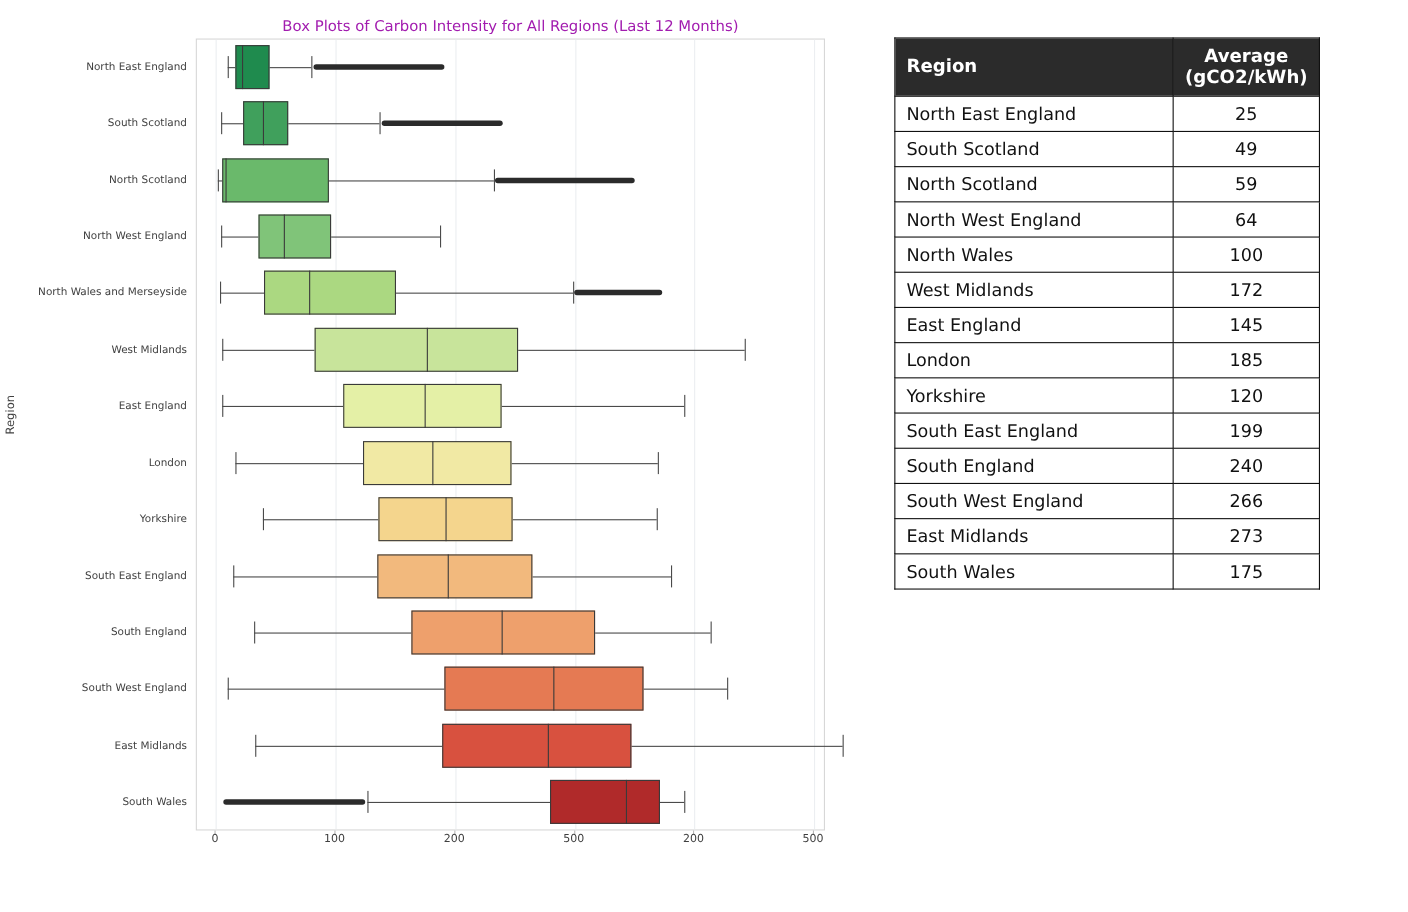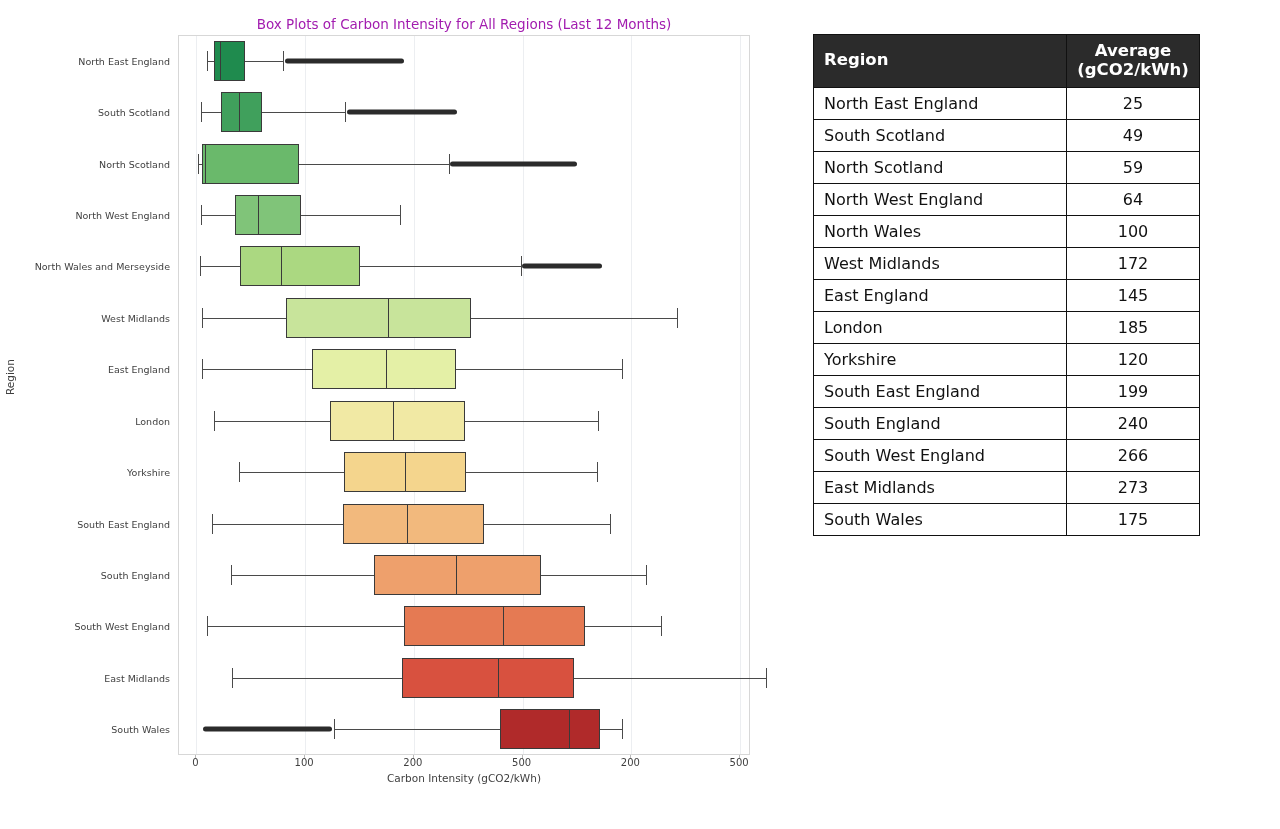--- a/index.html
+++ b/index.html
@@ -75,21 +75,20 @@
       <div class="xtick" style="left: 304.144px;">100</div>
       <div class="xtick-mark" style="left: 412.89px;"></div>
       <div class="xtick" style="left: 412.89px;">200</div>
       <div class="xtick-mark" style="left: 521.635px;"></div>
       <div class="xtick" style="left: 521.635px;">500</div>
       <div class="xtick-mark" style="left: 630.38px;"></div>
       <div class="xtick" style="left: 630.38px;">200</div>
       <div class="xtick-mark" style="left: 739.125px;"></div>
       <div class="xtick" style="left: 739.125px;">500</div>
     </div>
-  <div id="xlabel">Carbon Intensity (gCO2/kWh)</div>
 <div class="bp-row" style="top: 40.7143px; height: 40px;">
       <div class="bp-whiskerline" style="left: 207.361px; width: 6.52471px;"></div>
       <div class="bp-whiskerline" style="left: 245.422px; width: 38.0608px;"></div>
       <div class="bp-cap" style="left: 207.361px; top: 10px; height: 20px;"></div>
       <div class="bp-cap" style="left: 283.483px; top: 10px; height: 20px;"></div>
       <div class="bp-box" style="left: 213.886px; width: 31.5361px; top: 0px; height: 40px; background: rgb(31, 139, 78);"></div>
       <div class="bp-median" style="left: 220.411px; top: 0px; height: 40px;"></div>
       <div class="bp-fliers" style="left: 284.57px; width: 119.62px;"></div>
     </div>
     <div class="bp-row" style="top: 92.1429px; height: 40px;">

